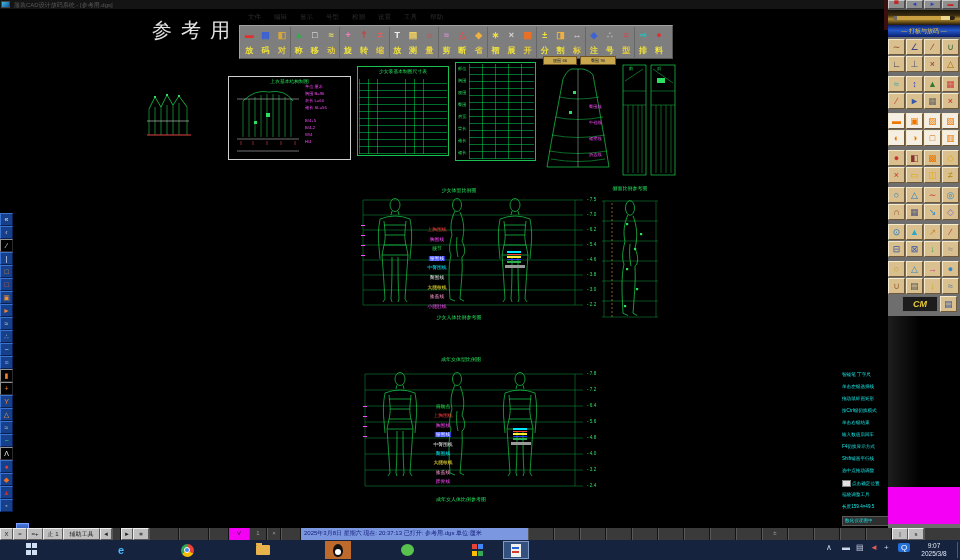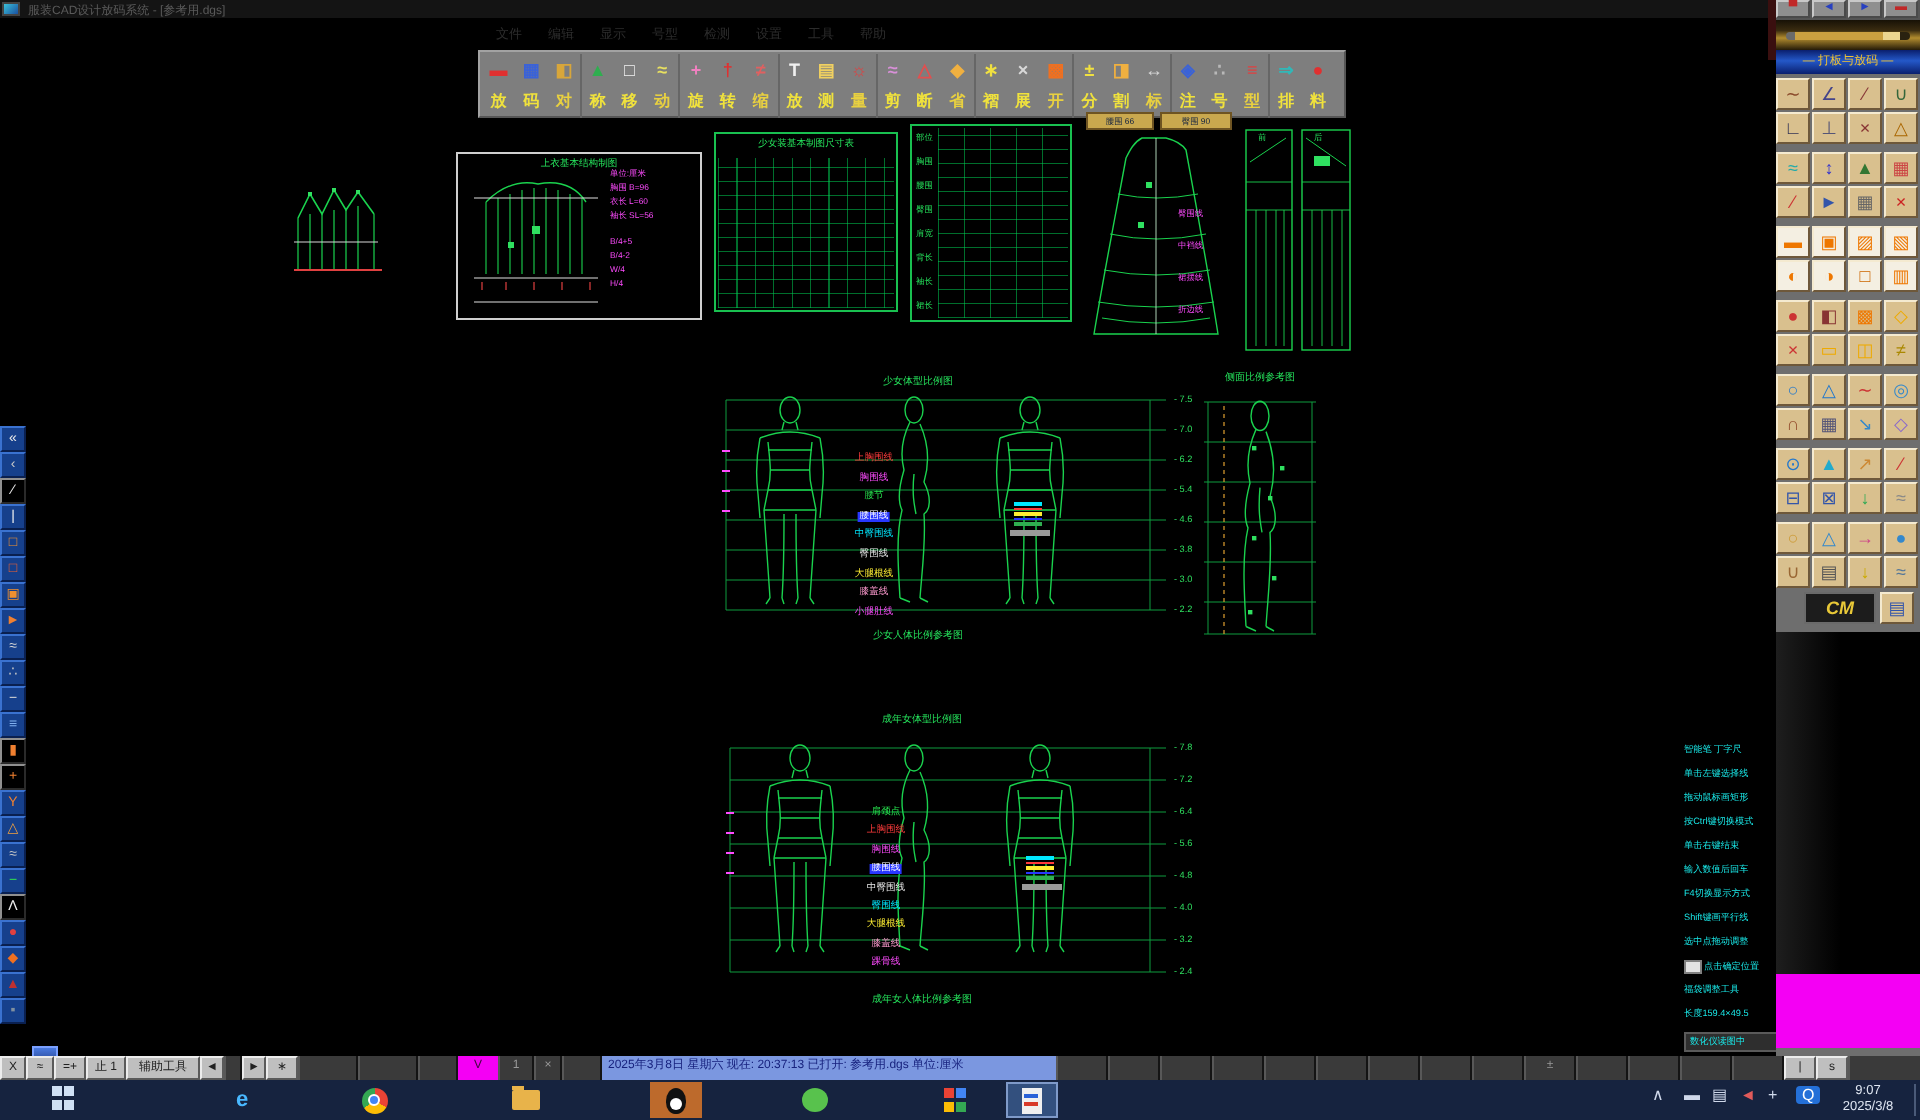--- a/index.html
+++ b/index.html
@@ -179,20 +179,21 @@
         <span class="menu-item">文件</span>
         <span class="menu-item">编辑</span>
         <span class="menu-item">显示</span>
         <span class="menu-item">号型</span>
         <span class="menu-item">检测</span>
         <span class="menu-item">设置</span>
         <span class="menu-item">工具</span>
         <span class="menu-item">帮助</span>
       </div>
 
+    <div class="abs nowrap" id="watermark">参考用</div>
 
     <div class="abs" id="toolbar">
       <div class="trow" id="trow1" style="top:1px">
           <span class="ticon" style="color: rgb(224, 48, 48);">▬</span>
           <span class="ticon" style="color: rgb(58, 98, 216);">▦</span>
           <span class="ticon" style="color: rgb(216, 166, 58);">◧</span>
           <span class="ticon tsep" style="color: rgb(47, 174, 79);">▲</span>
           <span class="ticon" style="color: rgb(240, 240, 240);">□</span>
           <span class="ticon" style="color: rgb(232, 224, 96);">≈</span>
           <span class="ticon tsep" style="color: rgb(240, 128, 192);">+</span>

